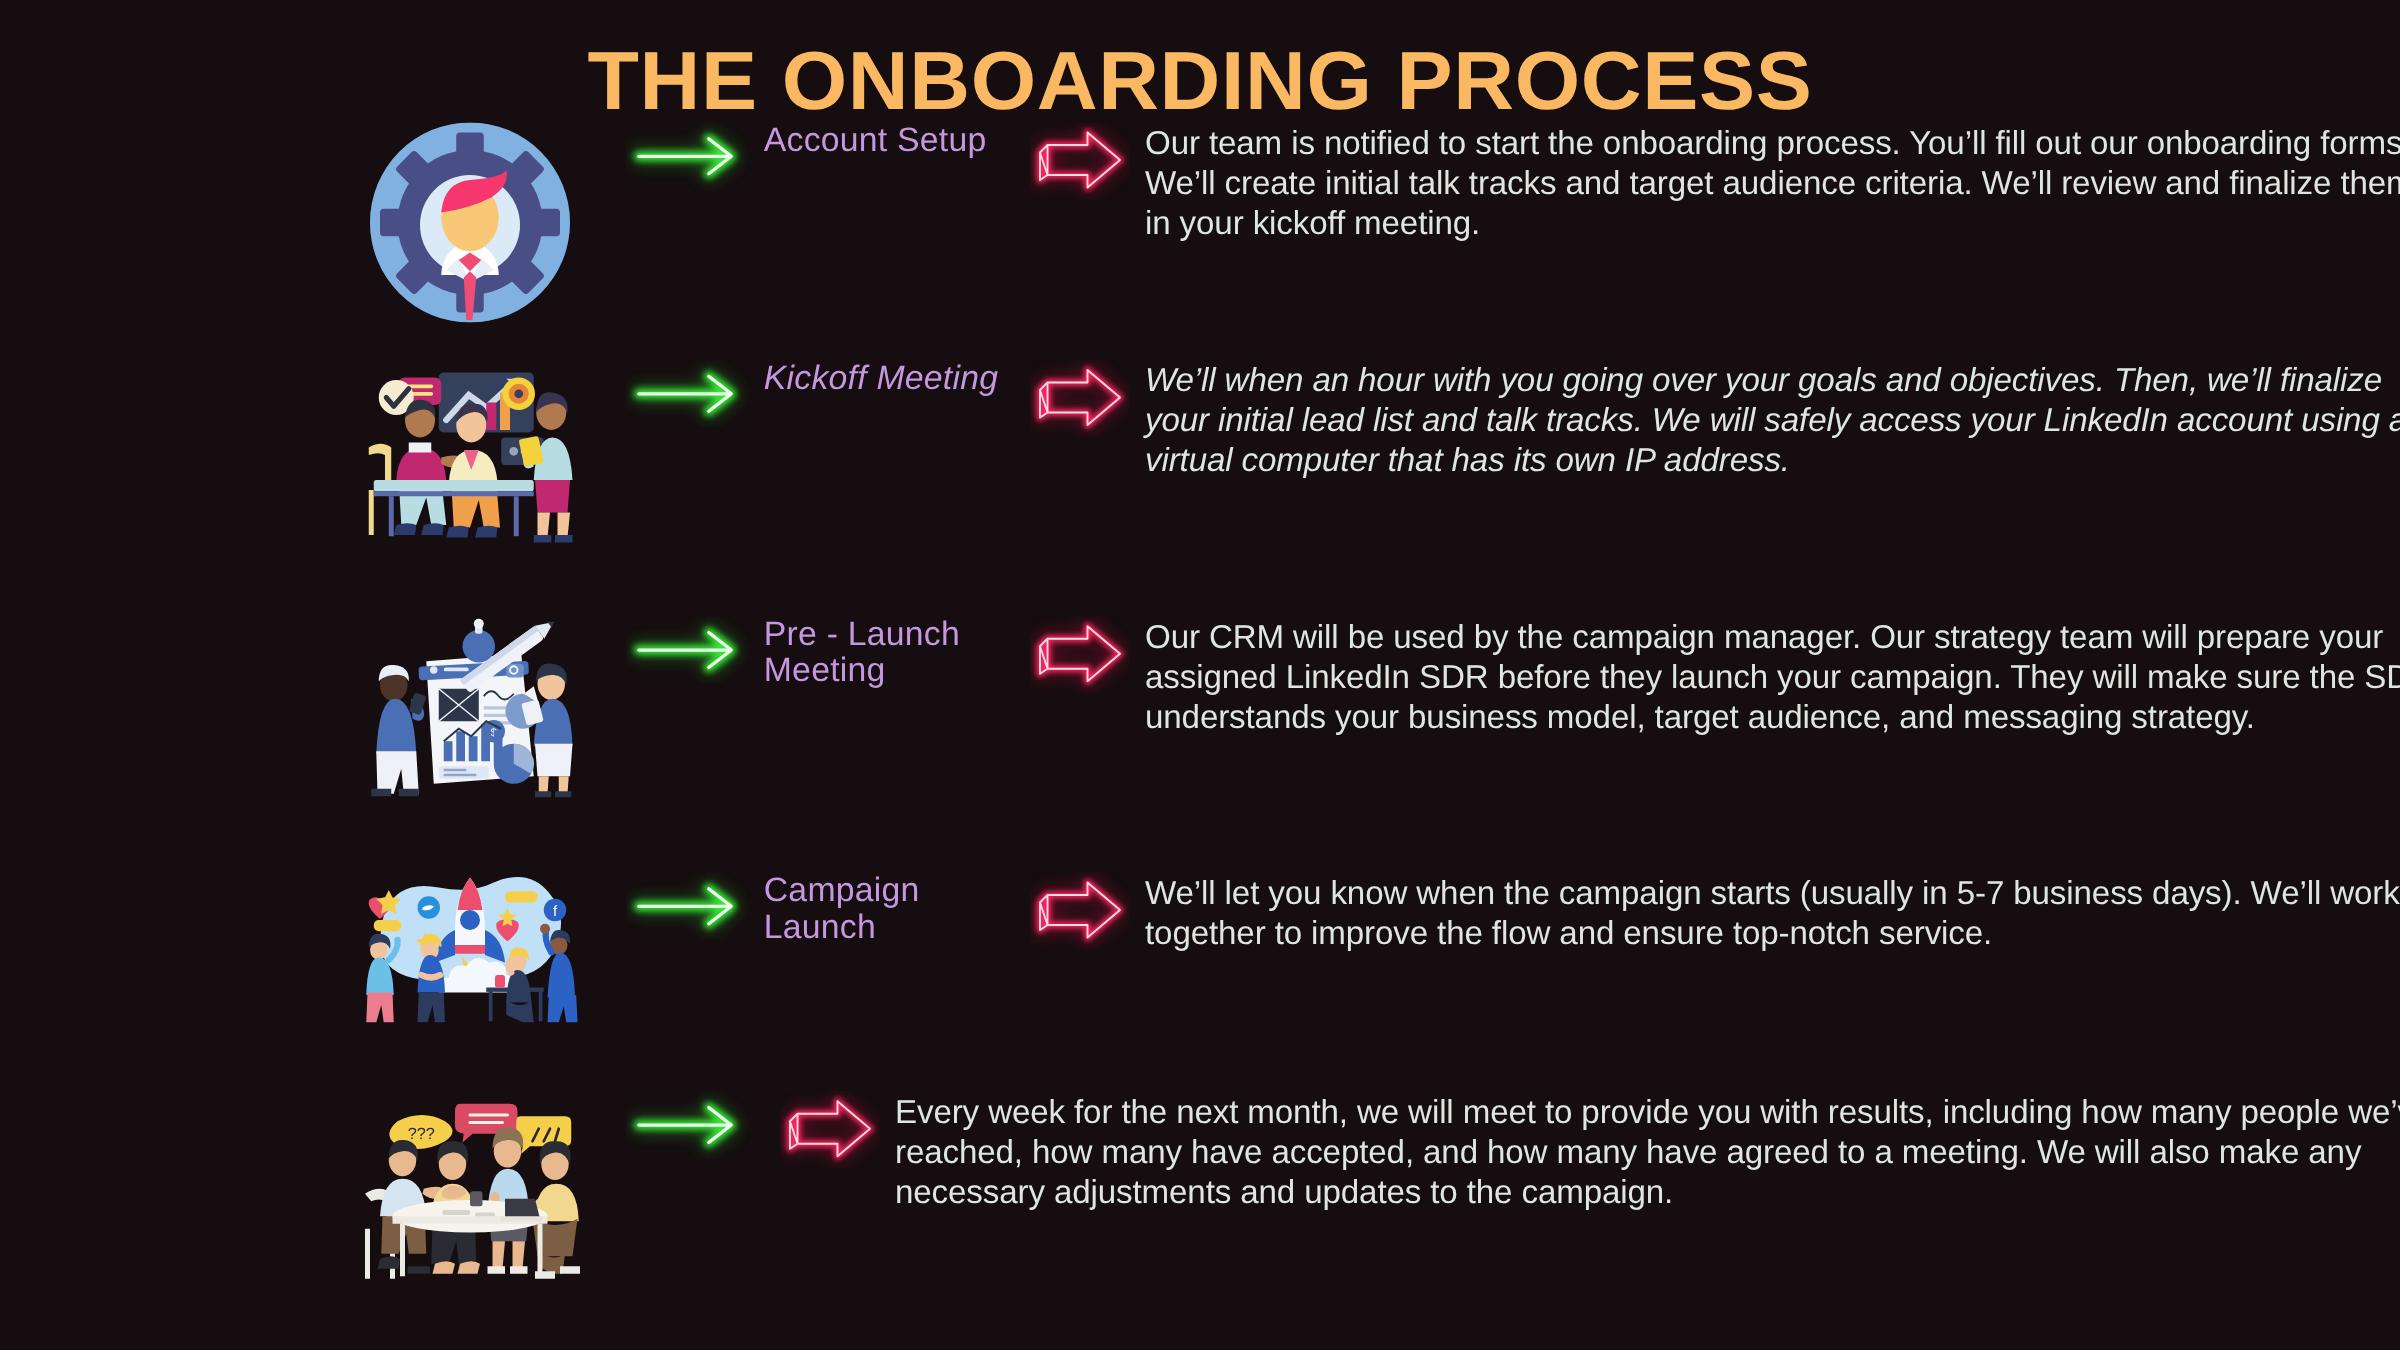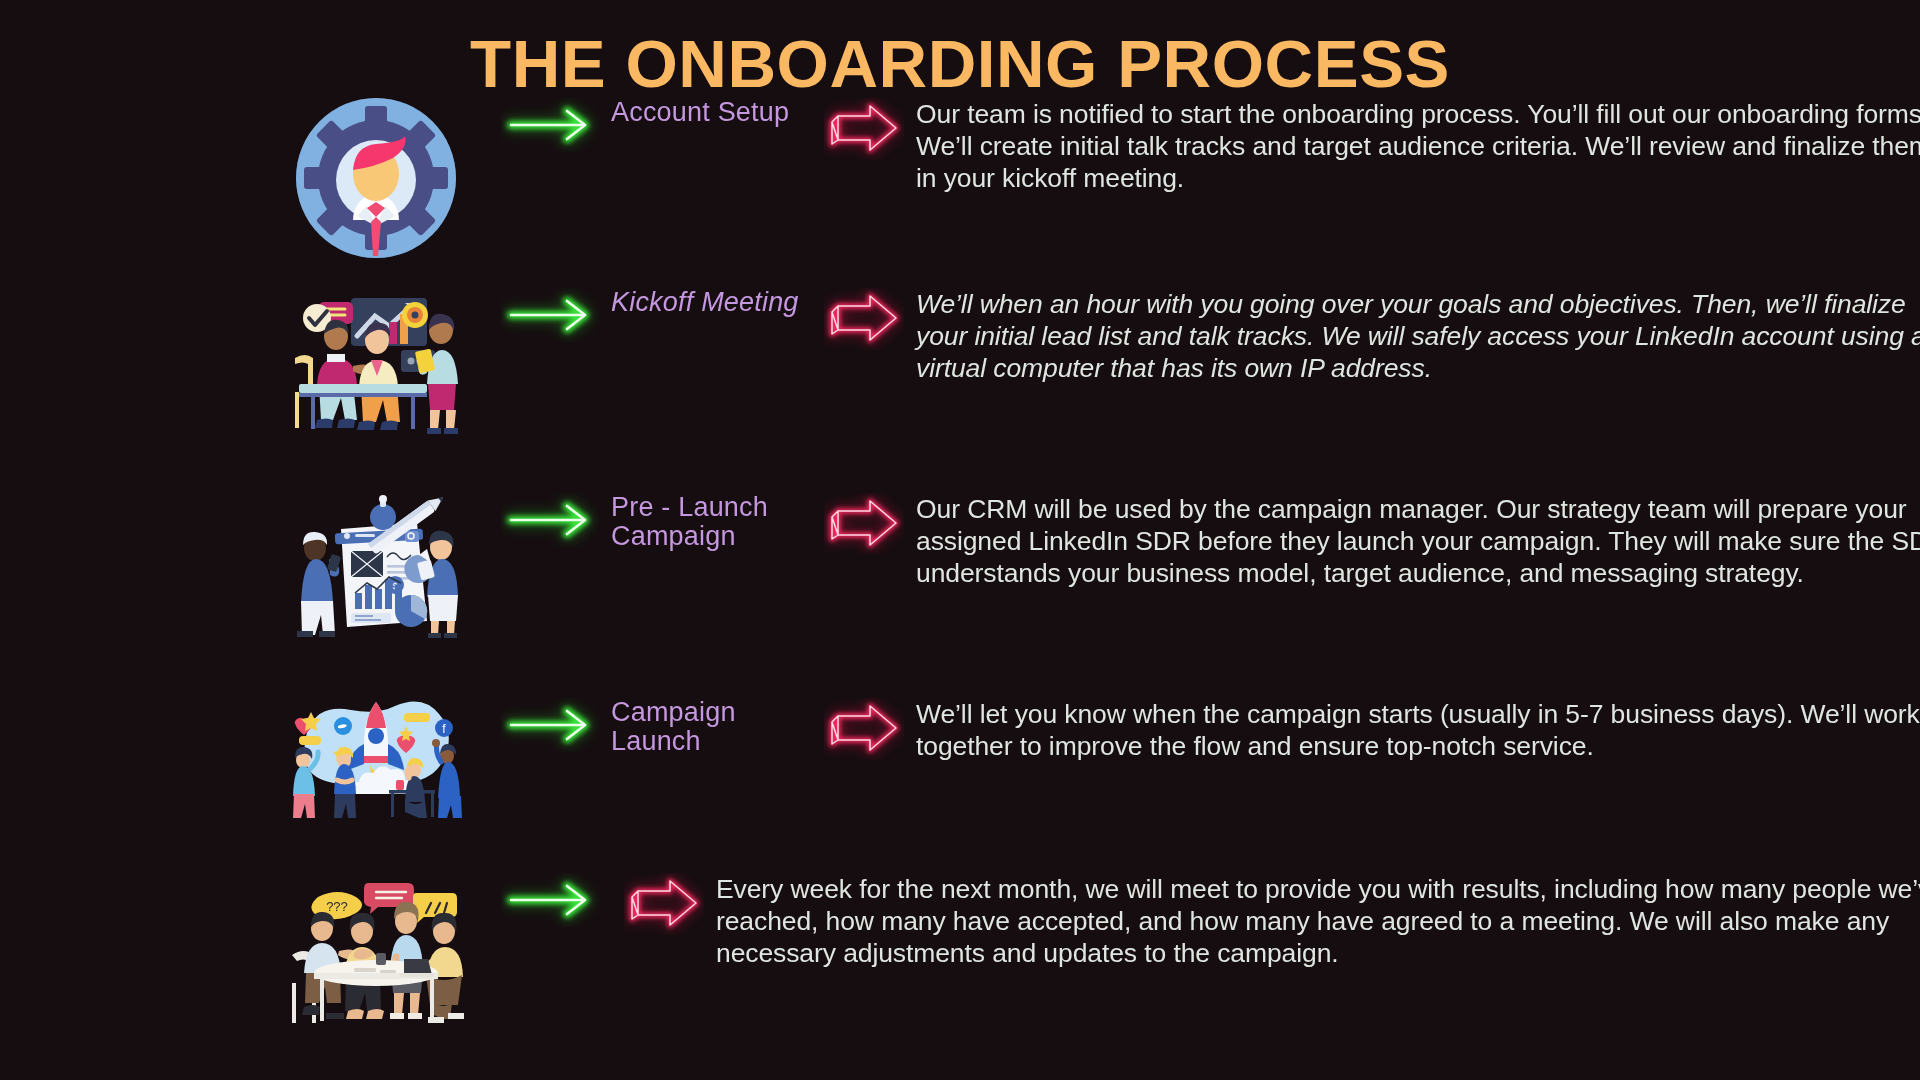--- a/index.html
+++ b/index.html
@@ -363,21 +363,21 @@
       <div class="greenarrow-cell">
         <svg class="green-arrow" width="100" height="54" viewBox="0 0 100 54">
           <path class="glow-wide" d="M10 27 H82 M66 13 L84 27 L66 41"></path>
           <path class="glow-mid" d="M10 27 H82 M66 13 L84 27 L66 41"></path>
           <path class="core" d="M10 27 H82 M66 13 L84 27 L66 41"></path>
         </svg>
       </div>
 
       <div class="label-cell">
         <div class="step-label">Pre - Launch
-Campaign</div>
+Meeting</div>
       </div>
 
       <div class="pinkarrow-cell">
         <svg class="pink-arrow" width="80" height="62" viewBox="0 0 80 62">
           <path class="pglow-wide" d="M8 24 L14 18 L46 18 L46 8 L72 30 L46 52 L46 42 L14 42 Z M8 24 L8 46 L14 42 M14 18 L14 42"></path>
           <path class="pglow-mid" d="M8 24 L14 18 L46 18 L46 8 L72 30 L46 52 L46 42 L14 42 Z M8 24 L8 46 L14 42 M14 18 L14 42"></path>
           <path class="pcore" d="M8 24 L14 18 L46 18 L46 8 L72 30 L46 52 L46 42 L14 42 Z M8 24 L8 46 L14 42 M14 18 L14 42"></path>
         </svg>
       </div>
 

